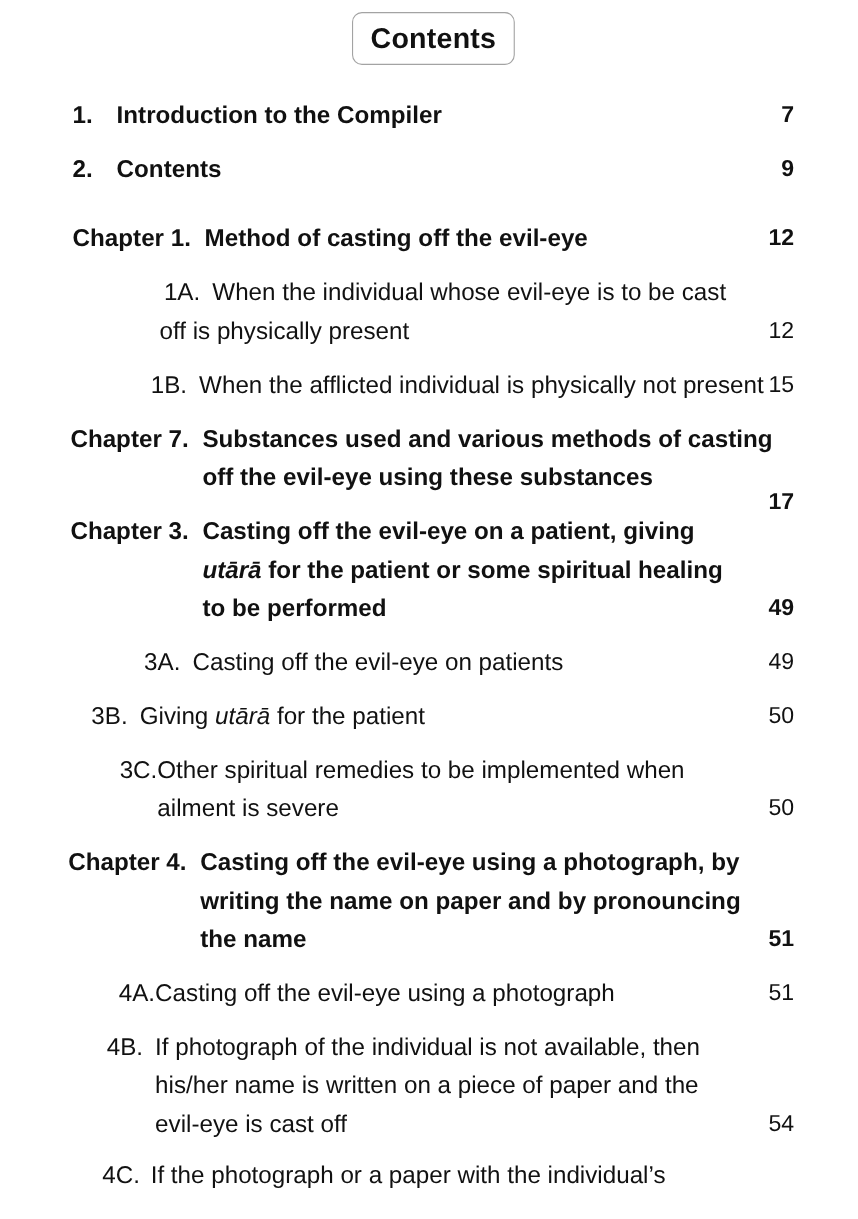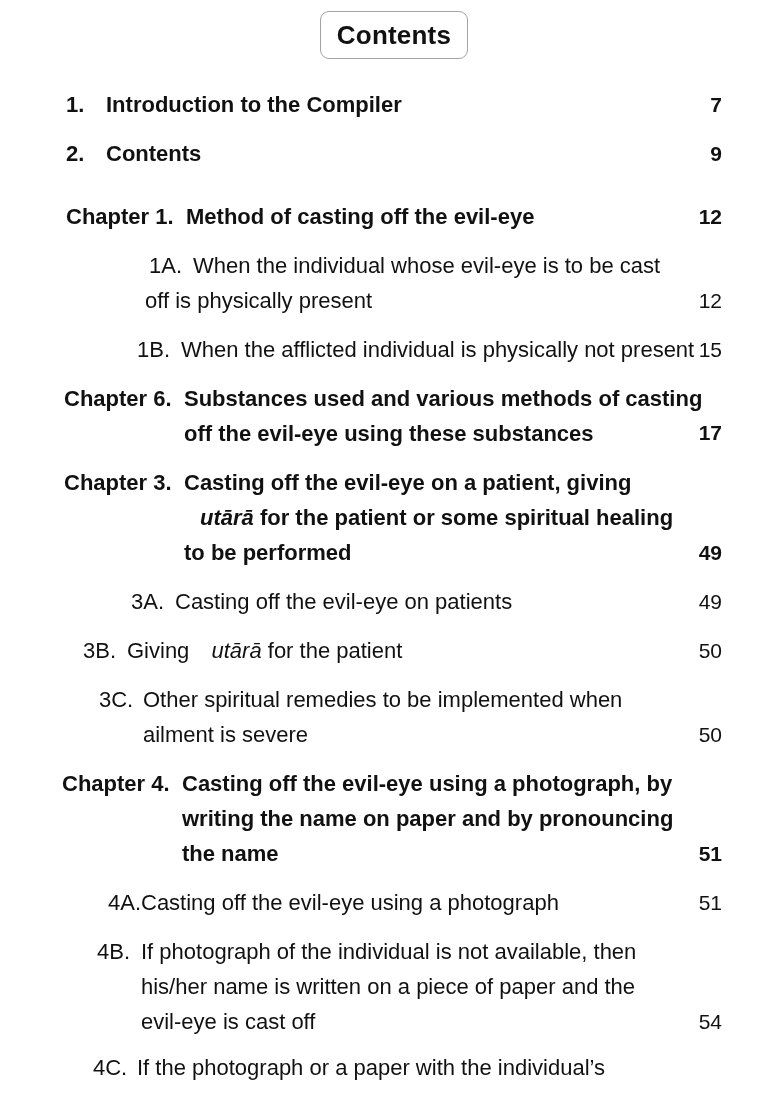--- a/index.html
+++ b/index.html
@@ -15,21 +15,21 @@
     }
     .line {
       position: absolute; font-size: 22px; white-space: nowrap; line-height: 26px;
     }
     .bold { font-weight: bold; }
     .pg {
       position: absolute; right: 58px; font-size: 21px; line-height: 26px; text-align: right;
     }
     .pg.bold { font-weight: bold; }
     .lbl { display: inline-block; }
-    i { font-style: italic; margin-left: 16px; }
+    i { font-style: italic; }
   </style>
 </head>
 <body>
 
 <div class="title-box">Contents</div>
 
 <div class="line bold" style="left:66px; top:92px;">
   <span class="lbl" style="width:40px;">1.</span><span>Introduction to the Compiler</span>
 </div>
 <div class="pg bold" style="top:92px;">7</div>
@@ -49,24 +49,24 @@
 </div>
 <div class="line" style="left:145px; top:288px;">off is physically present</div>
 <div class="pg" style="top:288px;">12</div>
 
 <div class="line" style="left:101px; top:337px;">
   <span class="lbl" style="width:44px;margin-left:36px;">1B.</span><span>When the afflicted individual is physically not present</span>
 </div>
 <div class="pg" style="top:337px;">15</div>
 
 <div class="line bold" style="left:64px; top:386px;">
-  <span class="lbl" style="width:120px;">Chapter 6.</span><span>Substances used and various methods of casting</span>
+  <span class="lbl" style="width:120px;">Chapter 7.</span><span>Substances used and various methods of casting</span>
 </div>
 <div class="line bold" style="left:184px; top:421px;">off the evil-eye using these substances</div>
-<div class="pg bold" style="top:420px;margin-left:28px;">17</div>
+<div class="pg bold" style="top:444px;margin-left:28px;">17</div>
 
 <div class="line bold" style="left:64px; top:470px;">
   <span class="lbl" style="width:120px;">Chapter 3.</span><span>Casting off the evil-eye on a patient, giving</span>
 </div>
 <div class="line bold" style="left:184px; top:505px;">
   <i>utārā</i> <span>for the patient or some spiritual healing</span>
 </div>
 <div class="line bold" style="left:184px; top:540px;">to be performed</div>
 <div class="pg bold" style="top:540px;">49</div>
 
@@ -74,21 +74,21 @@
   <span class="lbl" style="width:44px;">3A.</span><span>Casting off the evil-eye on patients</span>
 </div>
 <div class="pg" style="top:589px;">49</div>
 
 <div class="line" style="left:83px; top:638px;">
   <span class="lbl" style="width:44px;">3B.</span><span>Giving</span> <i>utārā</i> <span>for the patient</span>
 </div>
 <div class="pg" style="top:638px;">50</div>
 
 <div class="line" style="left:99px; top:687px;">
-  <span class="lbl" style="width:44px;">3C.</span><span>Other spiritual remedies to be implemented when</span>
+  <span class="lbl" style="width:44px;text-align:right;">3C.</span><span>Other spiritual remedies to be implemented when</span>
 </div>
 <div class="line" style="left:143px; top:722px;">ailment is severe</div>
 <div class="pg" style="top:722px;">50</div>
 
 <div class="line bold" style="left:62px; top:771px;">
   <span class="lbl" style="width:120px;">Chapter 4.</span><span>Casting off the evil-eye using a photograph, by</span>
 </div>
 <div class="line bold" style="left:182px; top:806px;">writing the name on paper and by pronouncing</div>
 <div class="line bold" style="left:182px; top:841px;">the name</div>
 <div class="pg bold" style="top:841px;">51</div>

